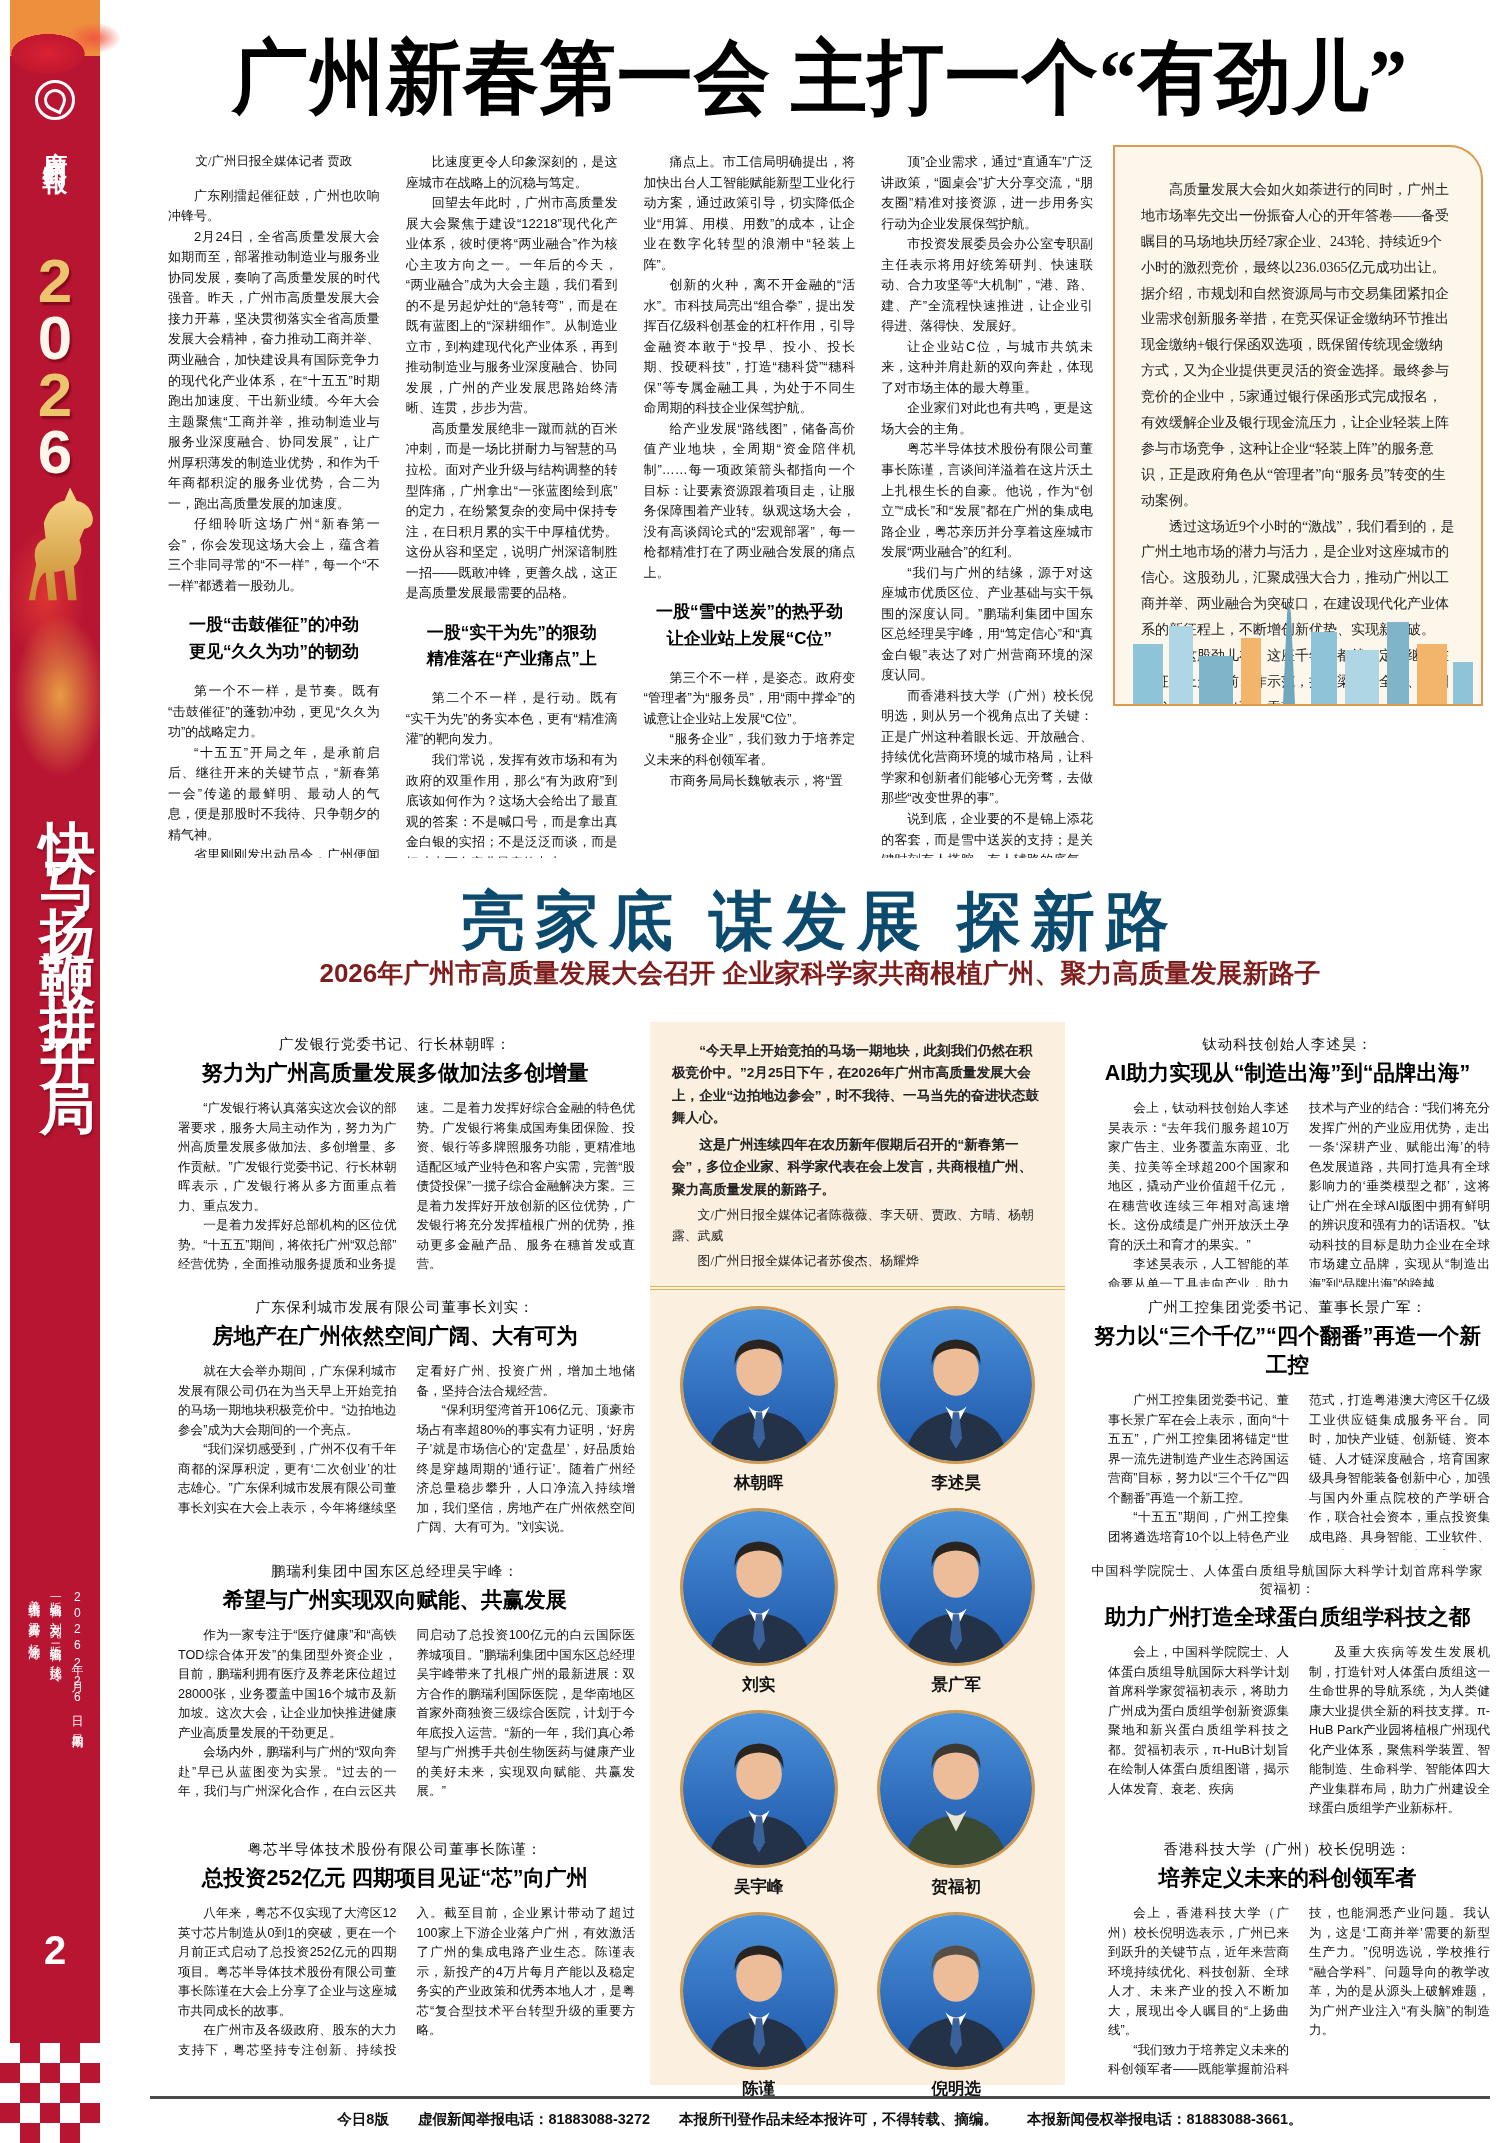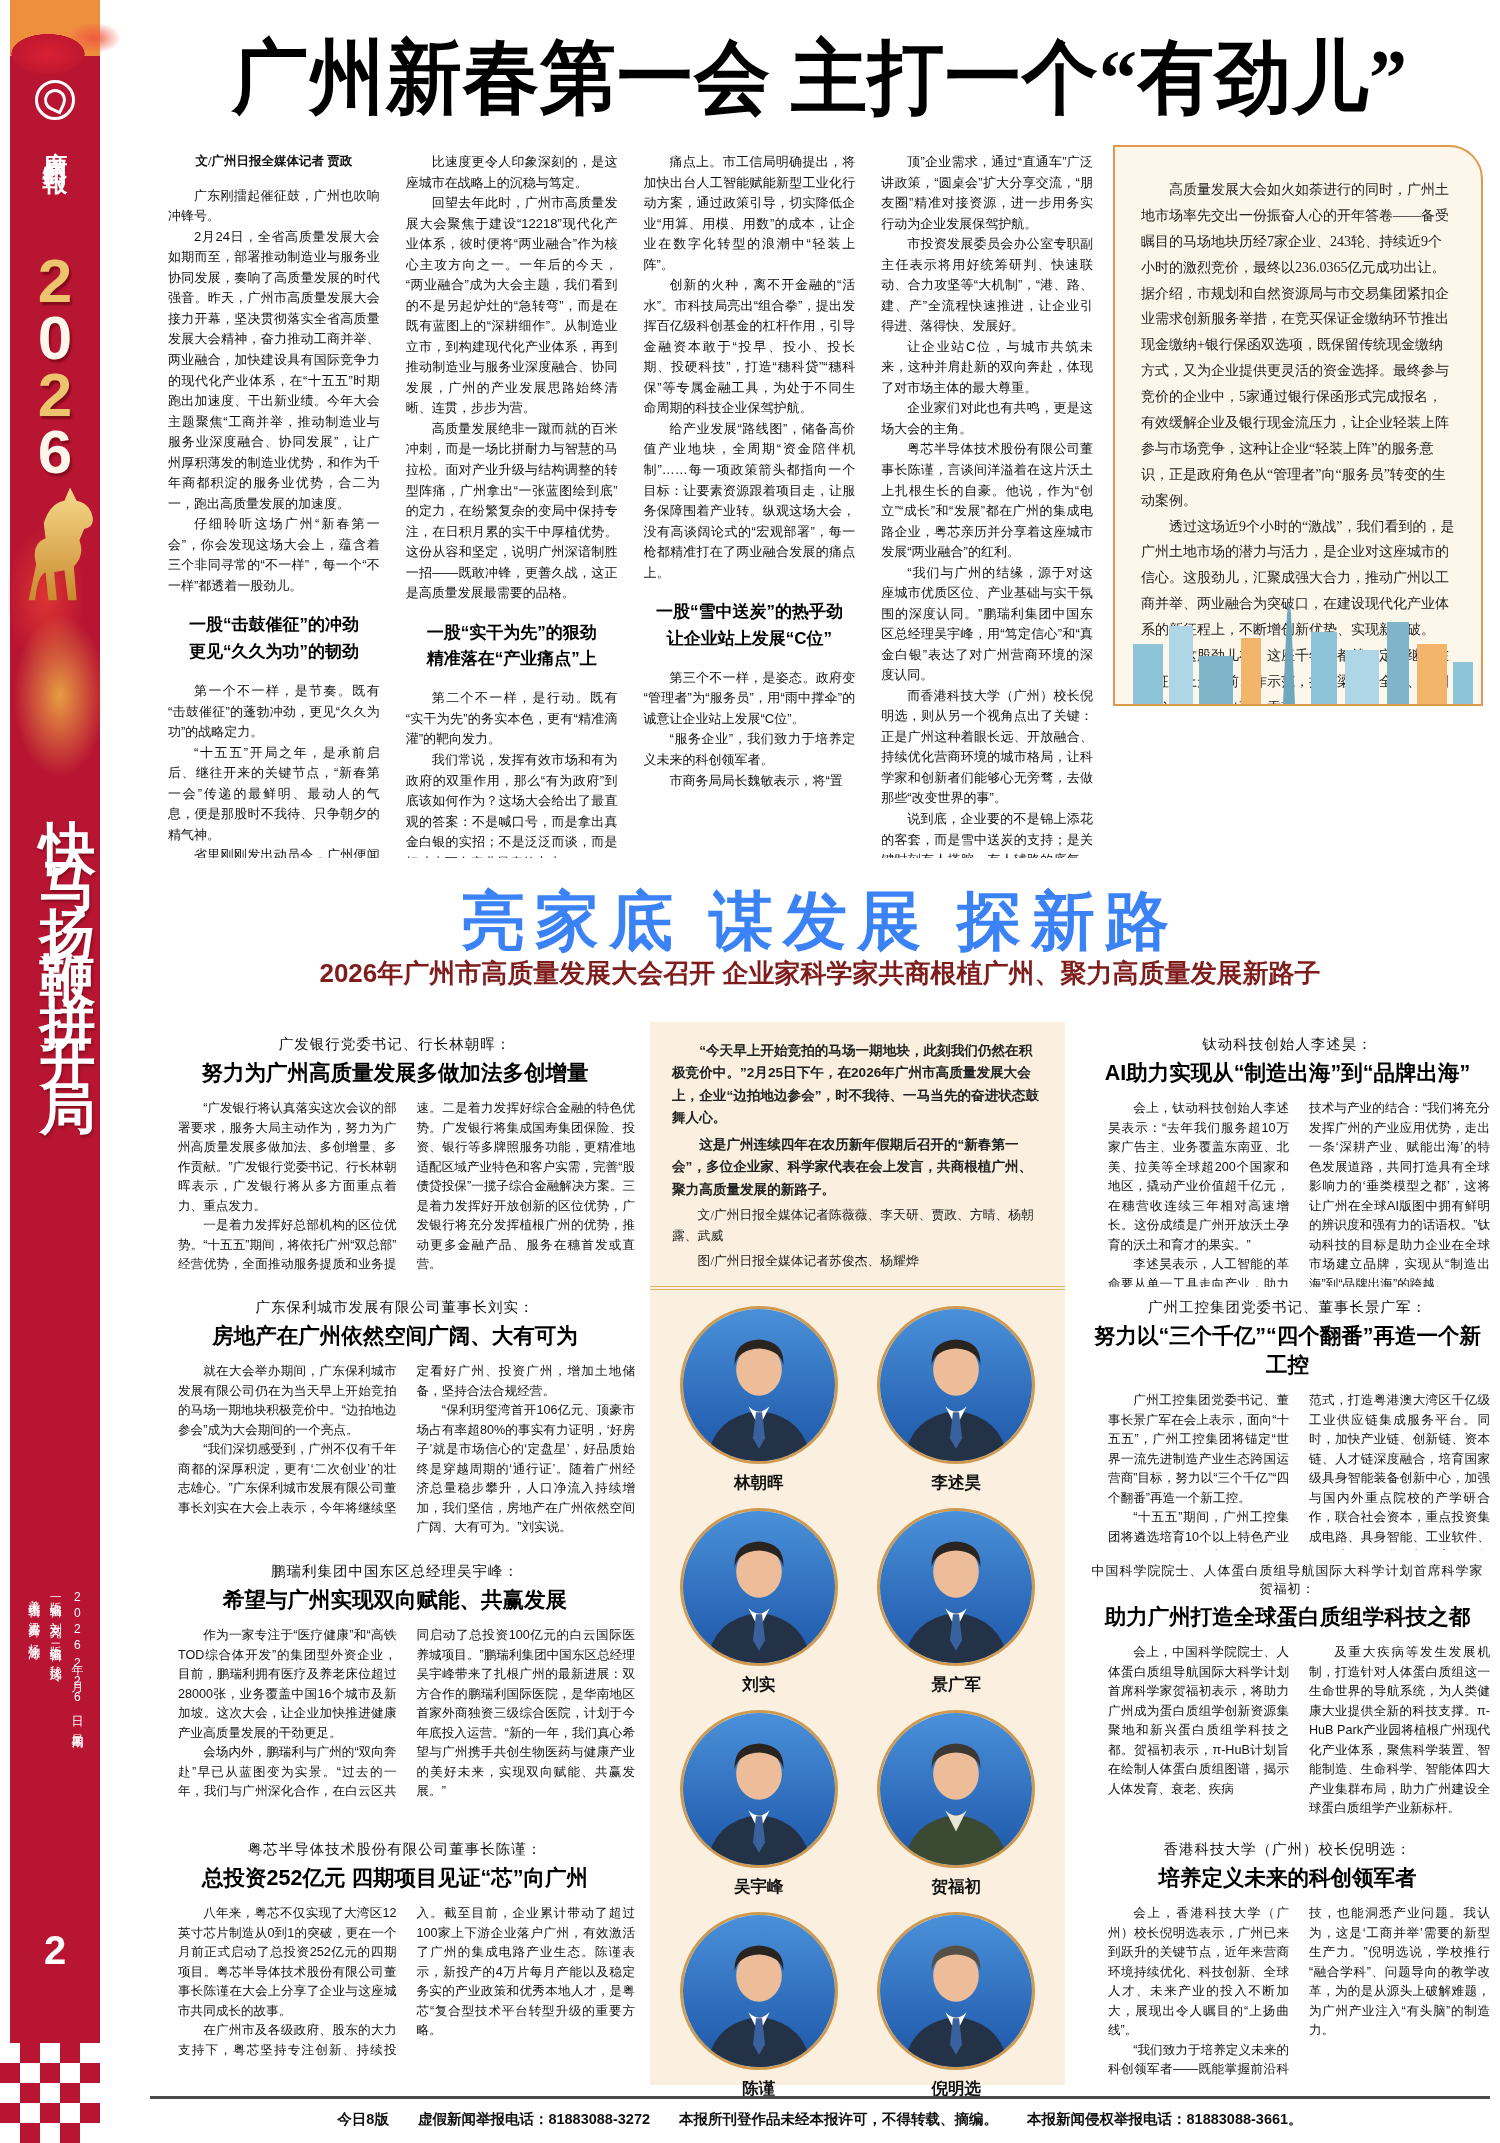--- a/index.html
+++ b/index.html
@@ -41,37 +41,37 @@
 
   
   .lead-headline{position:absolute;left:150px;top:28px;width:1340px;text-align:center;
                  font-family:"Liberation Serif",serif;font-weight:900;font-size:76px;
                  letter-spacing:1px;transform:scaleY(1.06);color:#000;white-space:nowrap;}
   .lead-columns{position:absolute;left:168px;top:152px;width:925px;height:706px;
                 display:flex;gap:26px;overflow:hidden;}
   .lead-col{flex:1;font-size:13px;line-height:1.58;text-align:justify;overflow:hidden;}
   .lead-col p{margin:0;text-indent:2em;}
   .byline{text-align:center;text-indent:0!important;font-size:12.5px;margin-bottom:14px!important;
-          font-family:"Liberation Serif",serif;font-weight:bold;}
+          font-family:"Liberation Serif",serif;}
   .subhead{font-size:17px;font-weight:800;text-align:center;line-height:1.55;margin:16px 0;
            white-space:pre-line;color:#000;}
   .subhead:empty{display:none;}
 
   
   .box-article{position:absolute;left:1113px;top:145px;width:370px;height:561px;box-sizing:border-box;
                background:#fdf6ea;border:2.5px solid #dd9a4f;border-radius:0 34px 0 0;
                padding:30px 26px 0 26px;overflow:hidden;}
   .box-article .kai p{margin:0;text-indent:2em;font-family:"Liberation Serif",serif;
                       font-size:14px;line-height:1.85;color:#222;}
   .cityscape{position:absolute;left:0;bottom:0;width:100%;height:118px;}
 
   
   .sec2-headline{position:absolute;left:150px;top:878px;width:1340px;text-align:center;
                  font-family:"Liberation Serif",serif;font-weight:900;font-size:64px;
-                 letter-spacing:10px;color:#3b82f6;}
+                 letter-spacing:10px;color:#0c4a6e;}
   .sec2-subtitle{position:absolute;left:150px;top:956px;width:1340px;text-align:center;
                  font-weight:700;font-size:26px;color:#7f1d1d;}
 
   .sec2-center{position:absolute;left:650px;top:1022px;width:415px;height:1063px;background:#fbf0df;}
   .intro-box{padding:18px 22px 10px;border-bottom:4px double #d9b65a;}
   .intro-box p{margin:0 0 4px;text-indent:2em;font-size:13.6px;font-weight:600;line-height:1.65;color:#222;}
   .intro-box p.credit{font-weight:400;font-size:12.8px;font-family:"Liberation Serif",serif;}
   .portrait-grid{display:grid;grid-template-columns:1fr 1fr;row-gap:14px;padding:16px 10px;}
   .portrait-cell{text-align:center;}
   .portrait-ring{width:152px;height:152px;margin:0 auto;border-radius:50%;overflow:hidden;

